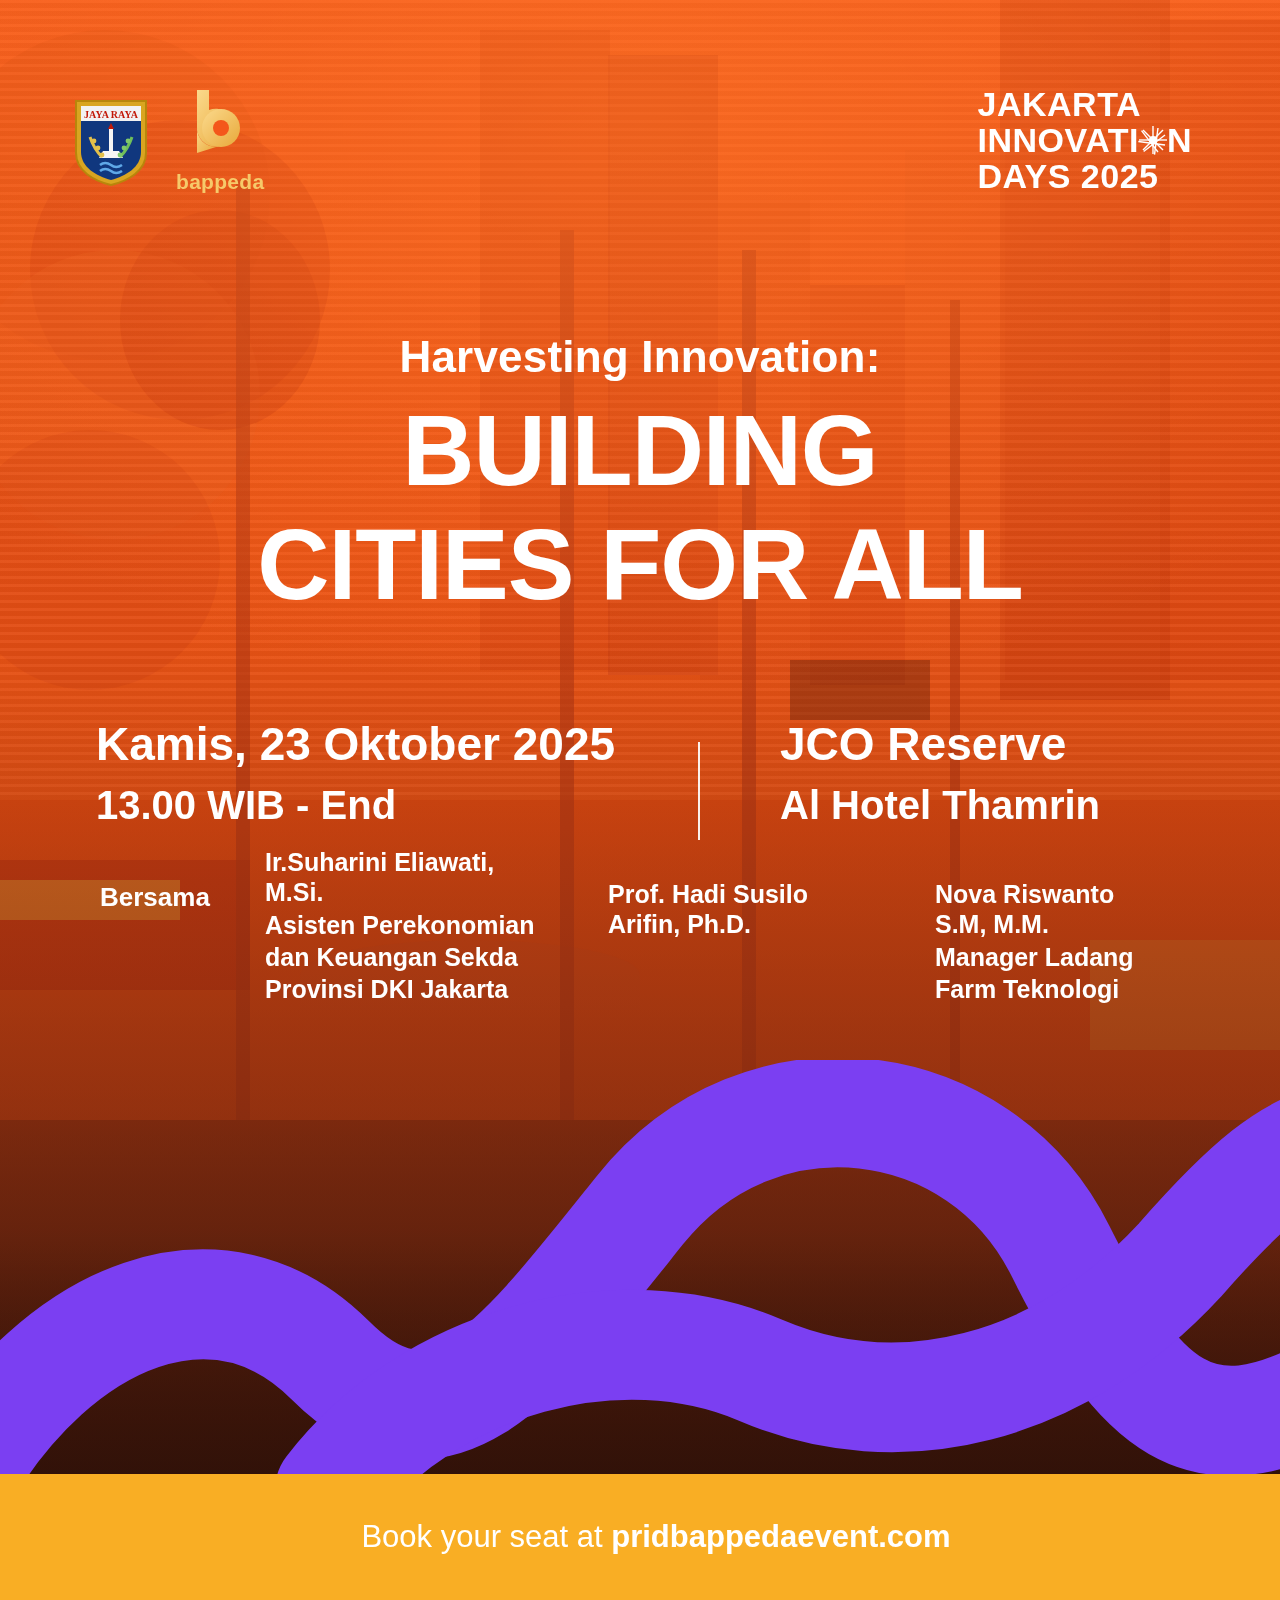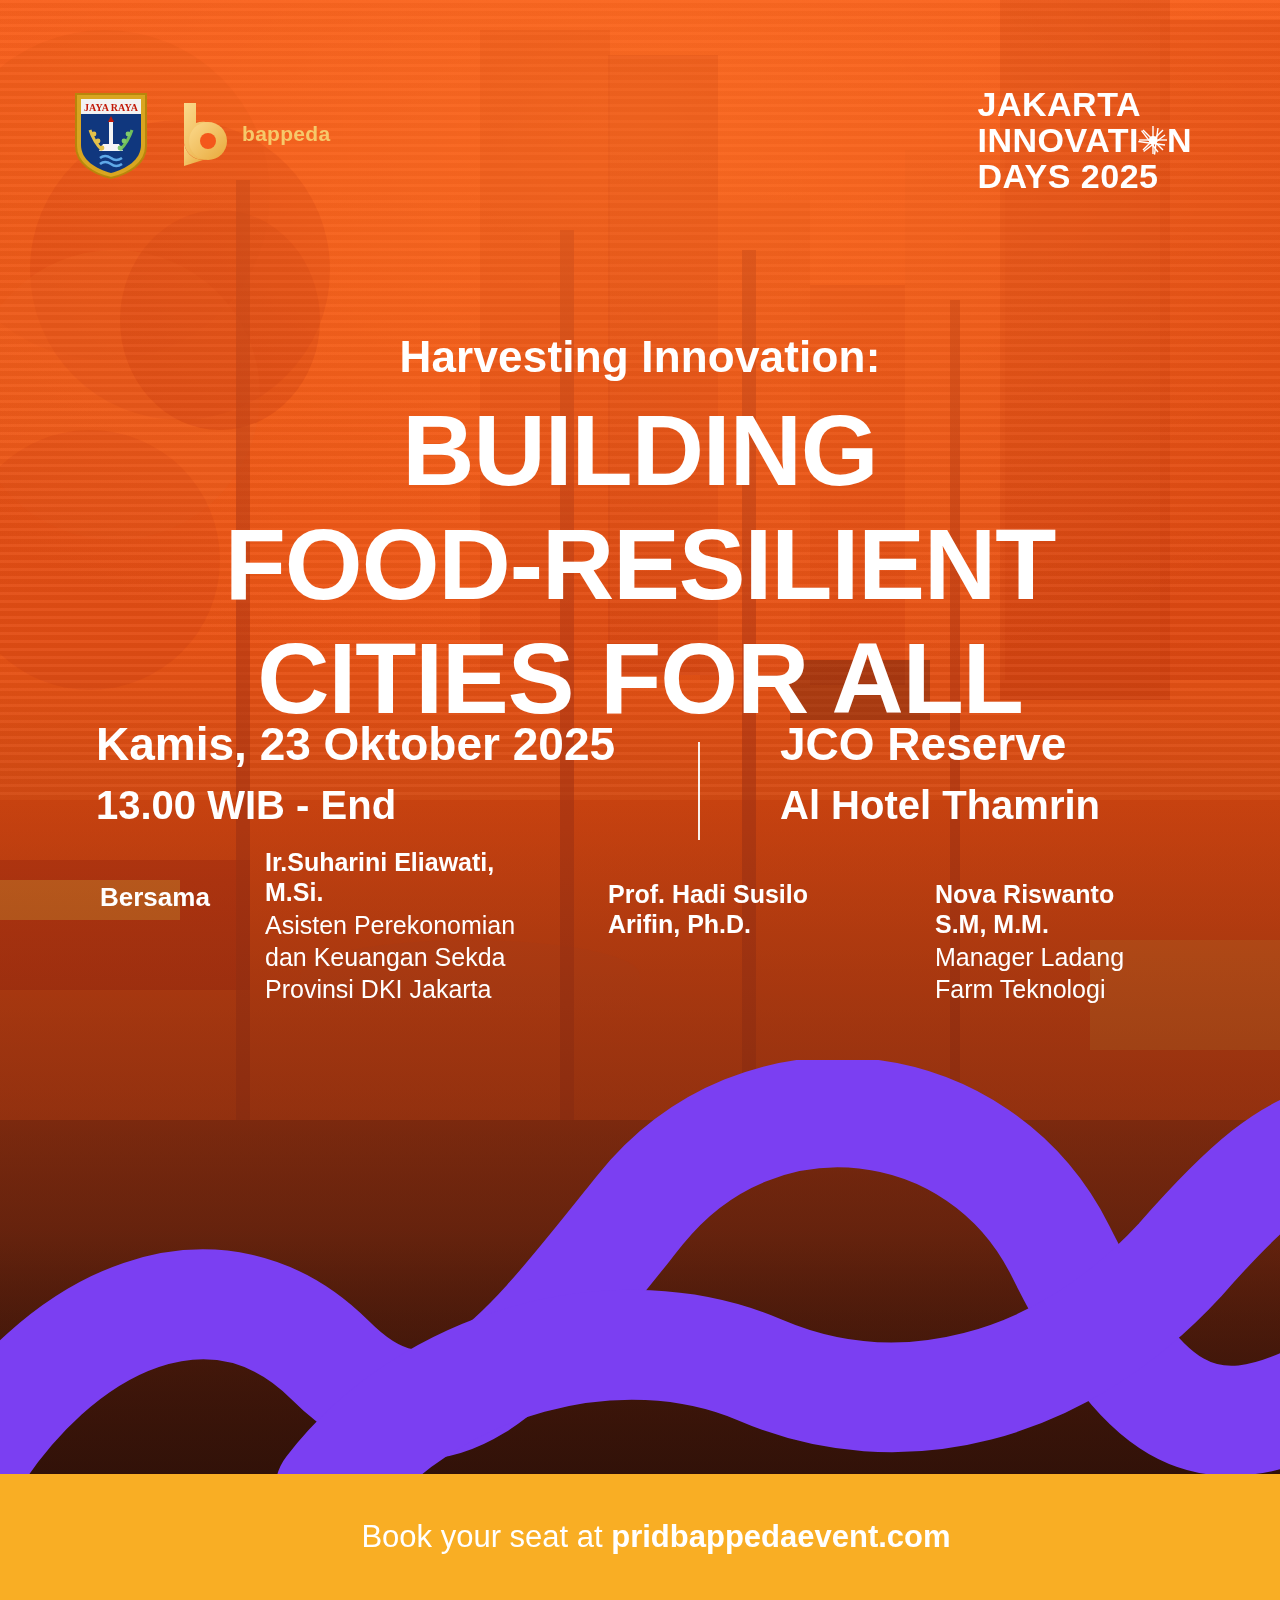--- a/index.html
+++ b/index.html
@@ -78,21 +78,21 @@
       radial-gradient(120% 60% at 50% 8%, rgba(255,120,40,.45) 0%, rgba(255,120,40,0) 60%),
       linear-gradient(180deg, rgba(247,90,25,.35) 0%, rgba(220,70,20,.25) 40%, rgba(90,32,14,.55) 78%, rgba(40,14,7,.8) 100%);
   }
 
   
   .swoosh { position:absolute; left:0; bottom:120px; width:100%; height:420px; }
 
   
   .logos { position:absolute; left:72px; top:88px; display:flex; align-items:center; gap:26px; }
   .crest { width:78px; height:92px; position:relative; }
-  .bappeda { display:flex; flex-direction:row; align-items:center; gap:4px; }
+  .bappeda { display:flex; flex-direction:column; align-items:center; gap:16px; }
   .bappeda-mark { width:62px; height:66px; }
   .bappeda-word { font-size:21px; font-weight:700; letter-spacing:.3px;
                   color:#F6C96A; }
 
   .jid { position:absolute; right:88px; top:86px; text-align:left; }
   .jid-line { color:#fff; font-weight:800; font-size:34px; line-height:1.06;
               letter-spacing:.5px; display:flex; align-items:center; }
   .star { display:inline-block; width:30px; height:30px; margin:0 -1px; vertical-align:middle; }
 
   
@@ -107,21 +107,21 @@
   .when .sub, .where .sub { font-size:40px; font-weight:700; line-height:1.2; margin-top:10px; }
   .where { position:absolute; left:780px; top:718px; color:#fff; }
   .vrule { position:absolute; left:698px; top:742px; width:2px; height:98px;
            background:rgba(255,255,255,.92); }
 
   
   .bersama { position:absolute; left:100px; top:882px; color:#fff;
              font-size:26px; font-weight:700; }
   .spk { position:absolute; color:#fff; }
   .spk .nm { font-size:25px; font-weight:700; line-height:1.18; }
-  .spk .rl { font-size:25px; font-weight:400; line-height:1.28; margin-top:2px; }
+  .spk .rl { font-size:25px; font-weight:700; line-height:1.28; margin-top:2px; }
   .spk1 { left:265px; top:848px; width:285px; }
   .spk2 { left:608px; top:880px; width:270px; }
   .spk3 { left:935px; top:880px; width:230px; }
 
   
   .footer { position:absolute; left:0; bottom:0; width:100%; height:126px;
             background:#F9AE24; display:flex; align-items:center; justify-content:center;padding-left:32px; }
   .footer .txt { color:#fff; font-size:31px; font-weight:400; }
   .footer .txt b { font-weight:700; }
 </style>
@@ -228,21 +228,20 @@
       <span>N</span>
     </div>
     <div class="jid-line">
         <span>DAYS 2025</span>
       </div>
   </div>
 
   <div class="head">
     <div class="eyebrow">Harvesting Innovation:</div>
     <div class="title">BUILDING</div>
-    <div class="title l2">FOOD-RESILIENT</div>
     <div class="title l2">CITIES FOR ALL</div>
   </div>
 
   <div class="when">
     <div class="big">Kamis, 23 Oktober 2025</div>
     <div class="sub">13.00 WIB - End</div>
   </div>
   <div class="vrule"></div>
   <div class="where">
     <div class="big">JCO Reserve</div>

